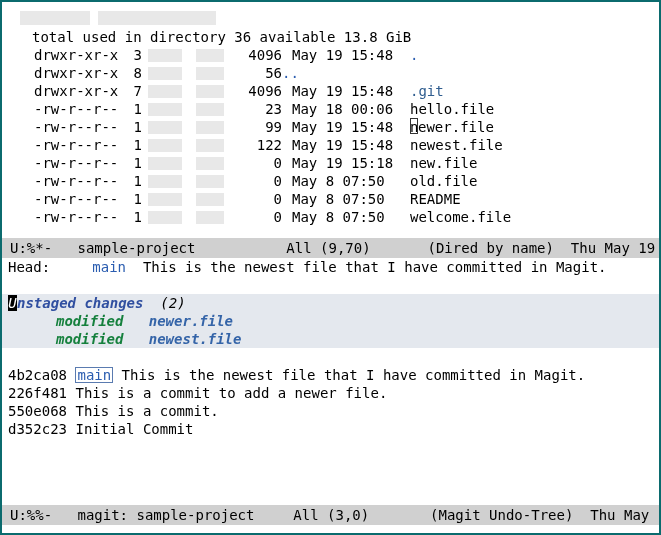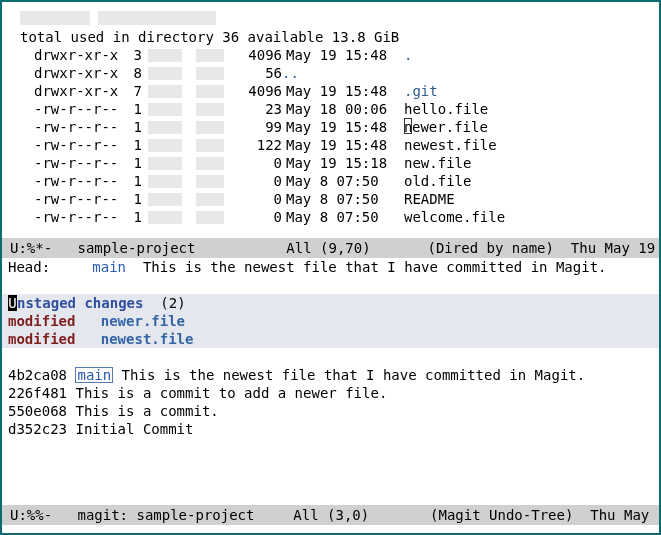--- a/index.html
+++ b/index.html
@@ -30,35 +30,35 @@
     height: 18px;
   }
   .top-title span {
     display: inline-block;
     background: #e8e8e8;
     color: #e8e8e8;
     height: 14px;
     vertical-align: middle;
   }
   .summary {
-    padding-left: 18px;
+    padding-left: 30px;
     margin-bottom: 0;
   }
   .dired-row {
     height: 18px;
     padding-left: 32px;
     display: flex;
     align-items: flex-end;
   }
   .col-perm { width: 90px; }
   .col-links { width: 18px; text-align: right; }
   .col-owner { width: 48px; margin-left: 6px; }
   .col-group { width: 38px; }
   .col-size  { width: 48px; text-align: right; }
-  .col-date  { width: 118px; margin-left: 4px;}
+  .col-date  { width: 118px; margin-left: 10px;}
   .col-name  { flex: 1; }
   .cens { background:#e8e8e8; color:#e8e8e8; display:inline-block; height:13px; vertical-align:text-top; margin-top:2px; }
   .dir-link { color: #2b5db0; }
   .dark-dir { color: #2f5d8f; }
   .cursor-box {
     outline: 1px solid #333;
     outline-offset: -1px;
     display: inline-block;
     width: 8px; height: 16px;
     text-align: center;
@@ -74,24 +74,24 @@
   }
   .modeline b { font-weight: normal; }
   .ml-right { color:#000; }
   .magit-pane {
     padding: 0;
   }
   .mg-line {
     height: 18px;
     padding-left: 6px;
   }
-  .hl-line { background: #e4e8ee; }
+  .hl-line { background: #e4e8ee; font-style: italic; }
   .section-head { font-weight: bold; color: #304fa0; }
   .section-head2 { font-weight: bold; color: #2b5db0; }
-  .mod-label { font-weight: bold; color: #7f1d1d; }
+  .mod-label { font-weight: bold; color: #15803d; margin-left: 48px; }
   .file-name { font-weight: bold; color: #3464a8; }
   .sha { color: #000; }
   .branch-box {
     color: #2b5db0;
     outline: 1px solid #5a7bb0;
     outline-offset: -1px;
     padding: 0 2px;
   }
   .branch-plain { color: #2b5db0; }
   .block-cursor {

